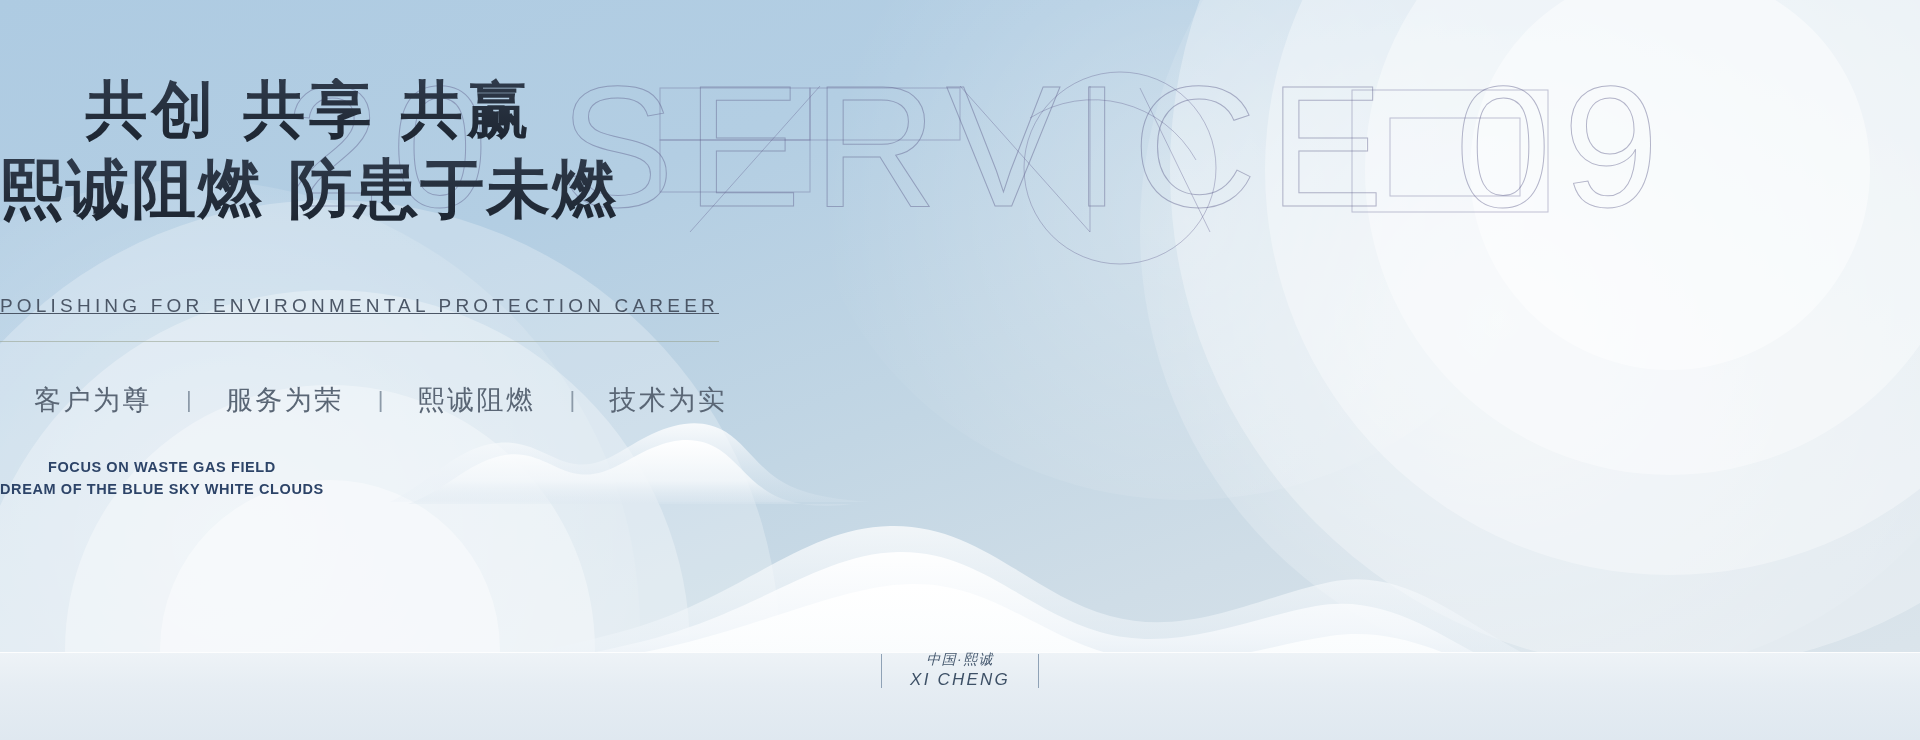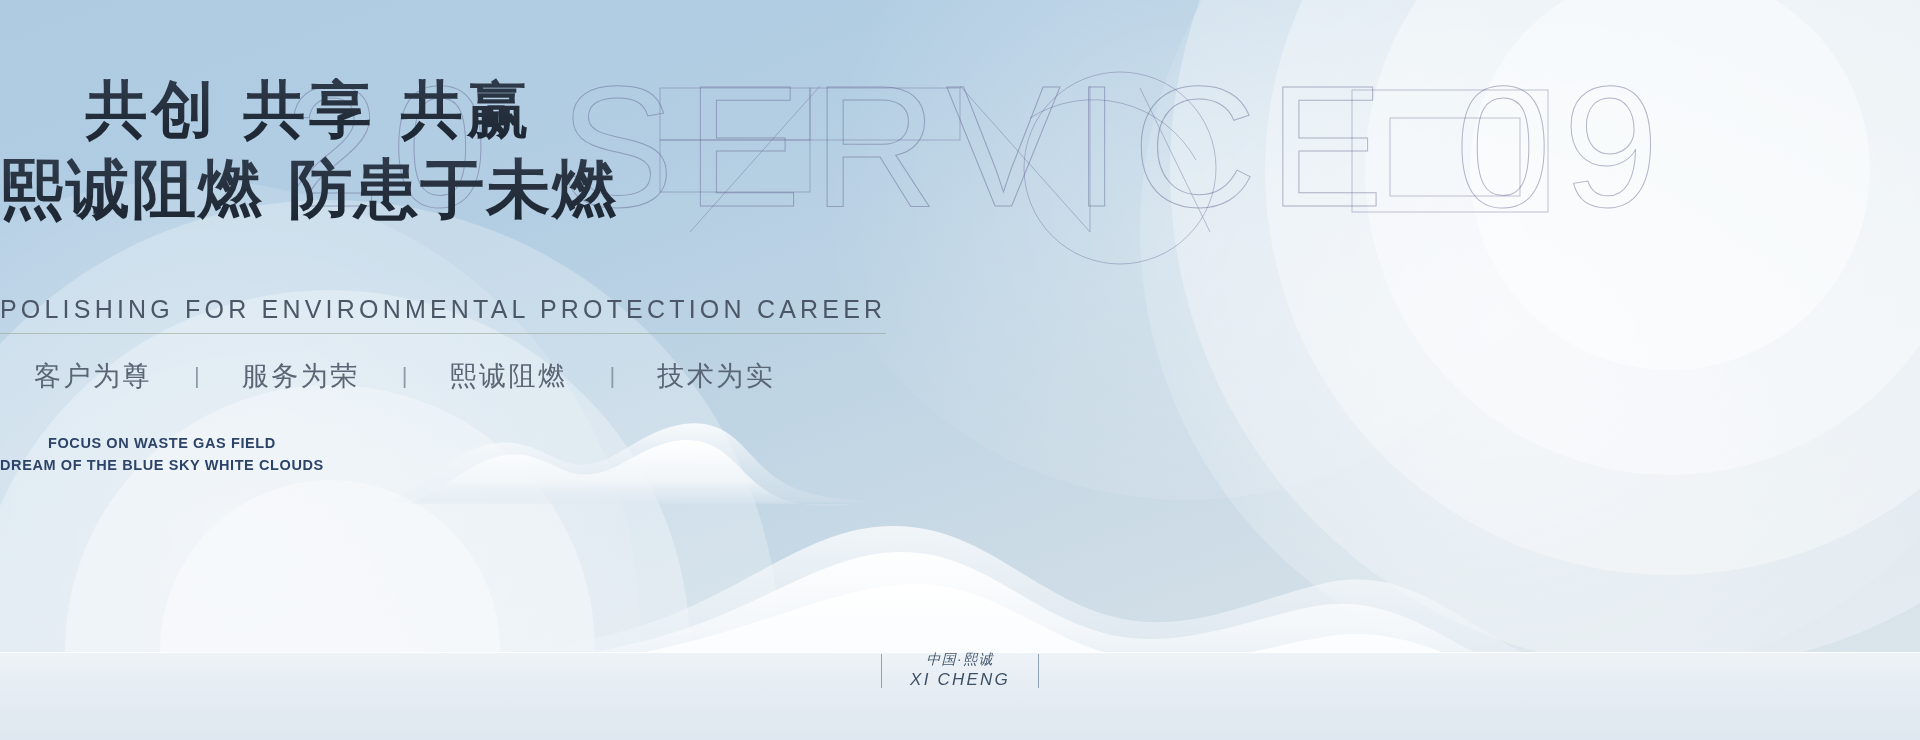--- a/index.html
+++ b/index.html
@@ -98,31 +98,32 @@
   #headline-top {
     font-size:62px; letter-spacing:4px;
   }
   #headline-bottom {
     font-size:64px; letter-spacing:2px; margin-top:14px;
   }
 
   #tagline-wrap { margin-top:72px; text-align:center; }
   #tagline {
     display:inline-block;
-    font-size:25px; letter-spacing:4.2px; font-weight:400;
+    font-size:19px; letter-spacing:4.2px; font-weight:400;
     color:#4b5666;
-    padding-bottom:9px;
+    padding-bottom:24px;
     border-bottom:1px solid rgba(150,160,140,.55);
     white-space:nowrap;
+    text-decoration:underline;
   }
 
   #values {
-    margin-top:24px;
+    margin-top:40px;
     display:flex; align-items:center; justify-content:center;
-    gap:8px;
+    gap:0;
   }
   .value-item {
     font-size:27px; letter-spacing:2.5px; color:#5a6675;
     padding:0 34px; white-space:nowrap;
   }
   .value-sep {
     font-size:22px; color:#8c9aa8; font-weight:300;
   }
 
   #subtagline { margin-top:38px; text-align:center; }

